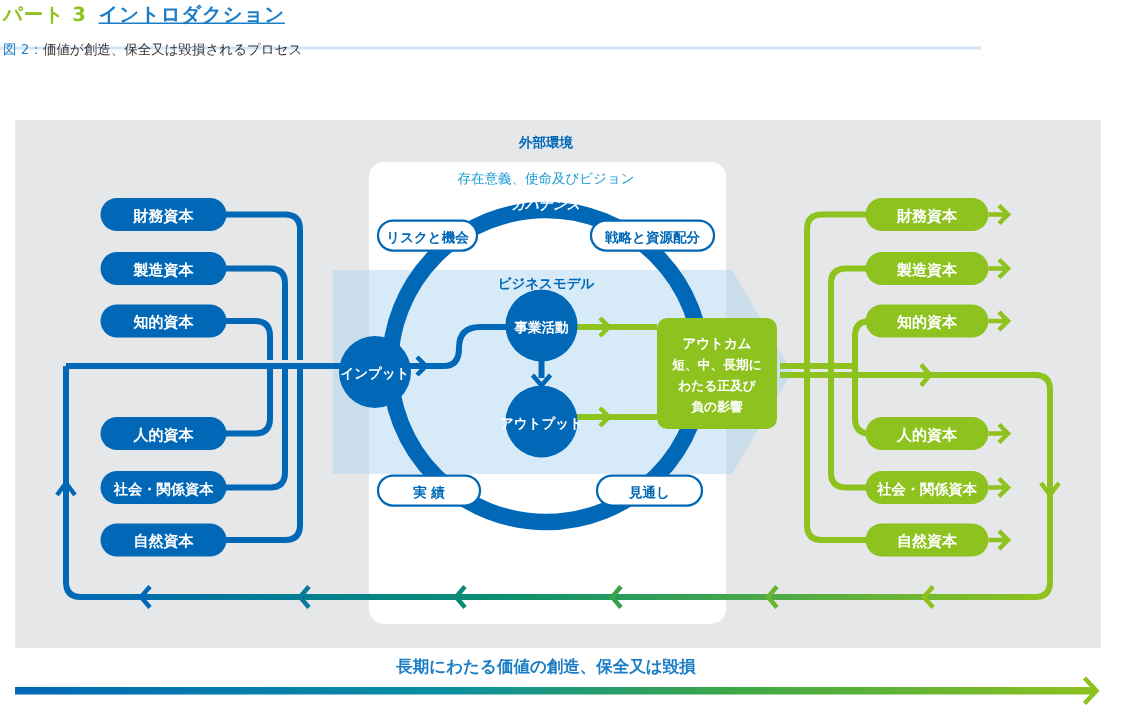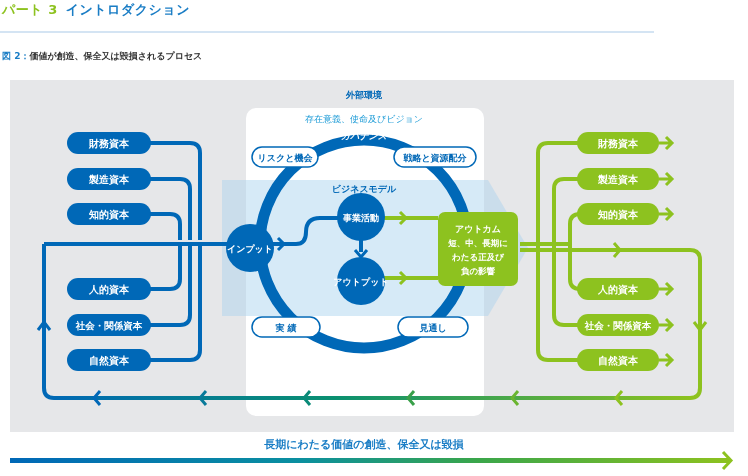--- a/index.html
+++ b/index.html
@@ -1,21 +1,21 @@
 <!DOCTYPE html>
 <html><head>
 <meta charset="utf-8">
 <style>
   html,body{margin:0;padding:0;background:#ffffff;}
   body{width:748px;height:476px;position:relative;overflow:hidden;font-family:"DejaVu Sans",sans-serif;}
   .hdr{position:absolute;left:2px;top:1px;font-size:13px;font-weight:bold;letter-spacing:0.5px;}
   .hdr .part{color:#8dc21f;}
-  .hdr .title{color:#1a7dc5;margin-left:8px;}
+  .hdr .title{color:#1a7dc5;margin-left:8px;text-decoration:underline;}
   .topline{position:absolute;left:0;top:31px;width:654px;height:2px;background:#d4e4f3;}
-  .fig{position:absolute;left:2px;top:50px;font-size:9px;font-weight:bold;color:#333;}
+  .fig{position:absolute;left:2px;top:27px;font-size:9px;font-weight:normal;color:#333;}
   .fig .num{color:#1a7dc5;}
   svg{position:absolute;left:0;top:0;}
   .lbl{font-family:"DejaVu Sans",sans-serif;font-weight:bold;}
 </style>
 </head>
 <body>
 
 <div class="hdr">
   <span class="part">パート 3</span><span class="title">イントロダクション</span>
 </div>

